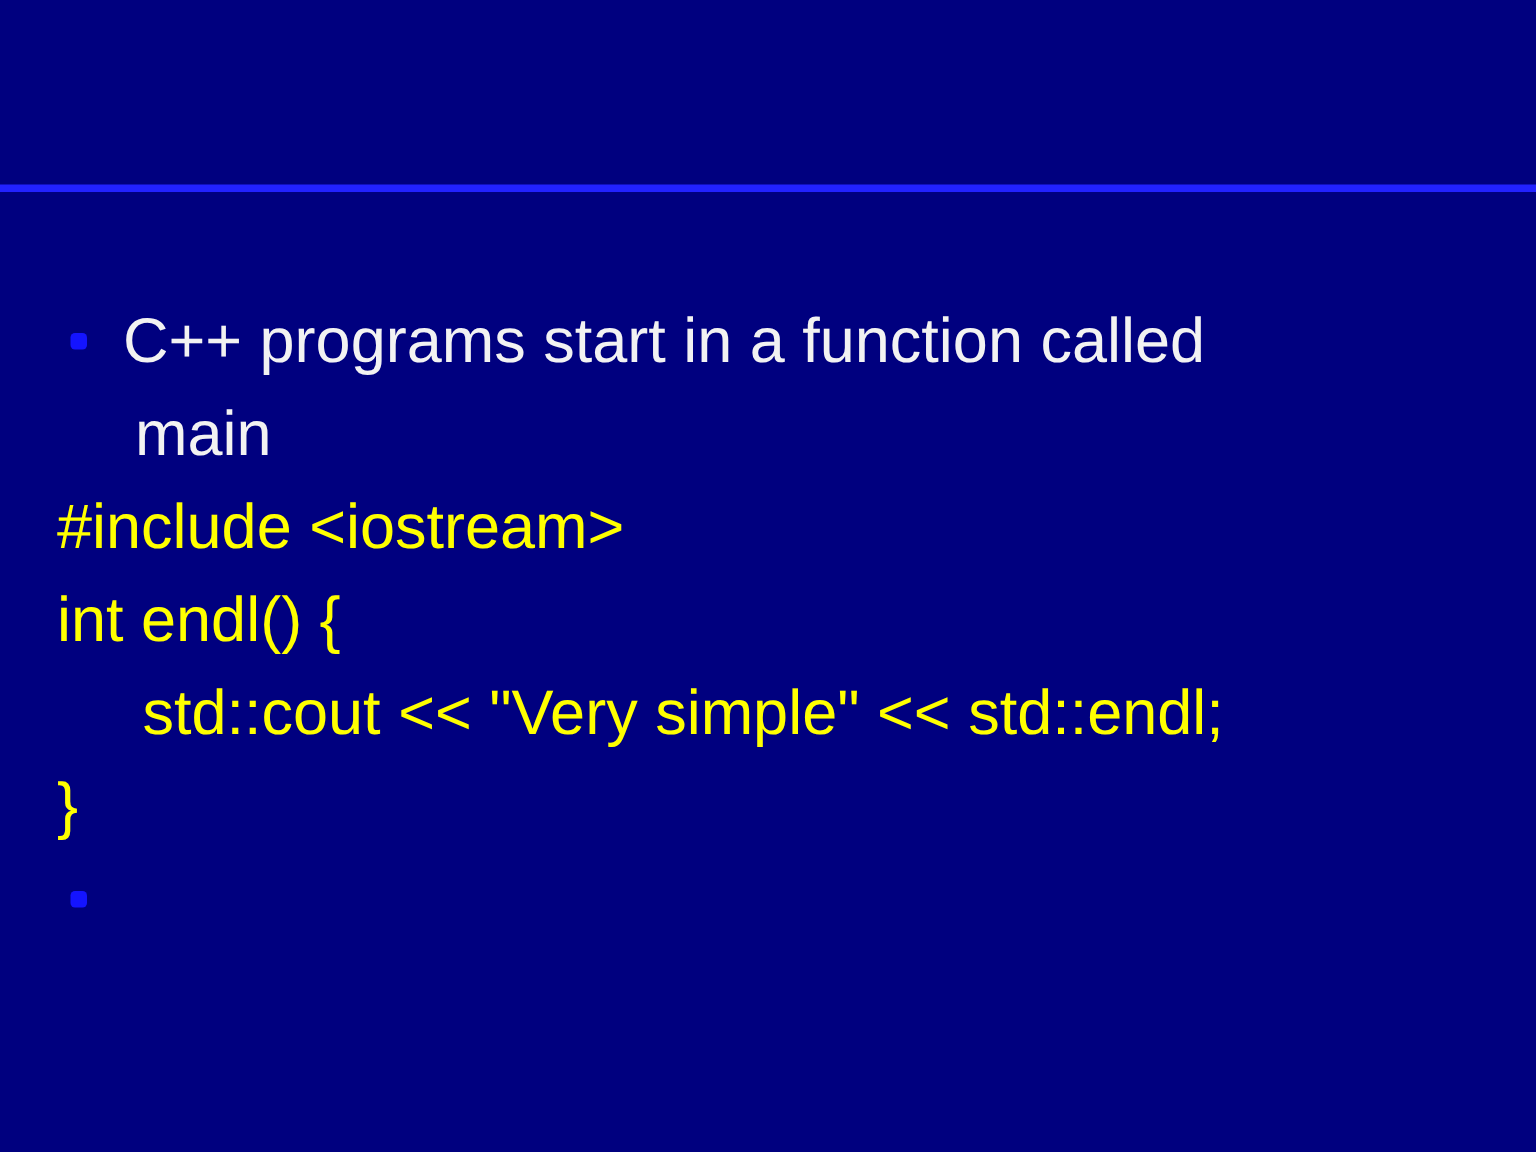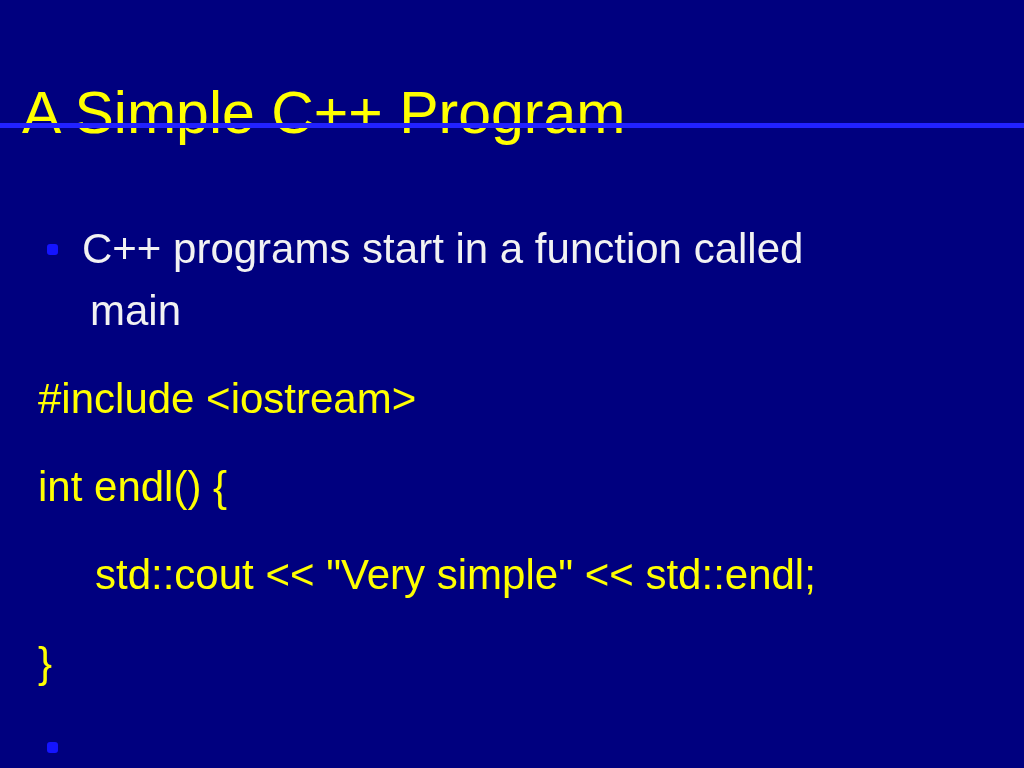--- a/index.html
+++ b/index.html
@@ -52,21 +52,20 @@
     font-size: 42px;
     white-space: nowrap;
   }
   .line .txt {
     display: inline-block;
     vertical-align: baseline;
   }
   
   .line.bullet {
     padding-left: 82px;
-    margin-top: 22px;
   }
   .line.bullet .bullet-mark {
     position: absolute;
     left: 47px;
     top: 26px;
     width: 11px;
     height: 11px;
     background: #1414ff;
     border-radius: 3px;
   }
@@ -76,35 +75,33 @@
   
   .line.bullet-cont {
     padding-left: 90px;
   }
   .line.bullet-cont .txt {
     color: #f2f2f2;
   }
   
   .line.code {
     padding-left: 38px;
-    margin-top: 26px;
   }
   .line.code .txt {
     color: #ffff00;
   }
   .line.code.indent {
     padding-left: 95px;
   }
 </style>
 </head>
 <body>
 
 <div class="slide">
 
-  <h1 class="slide-title">A Simple C++ Program</h1>
 
   <div class="title-rule"></div>
 
   <div class="body-block">
 
     <div class="line bullet">
       <span class="bullet-mark"></span>
       <span class="txt">C++ programs start in a function called</span>
     </div>
 

